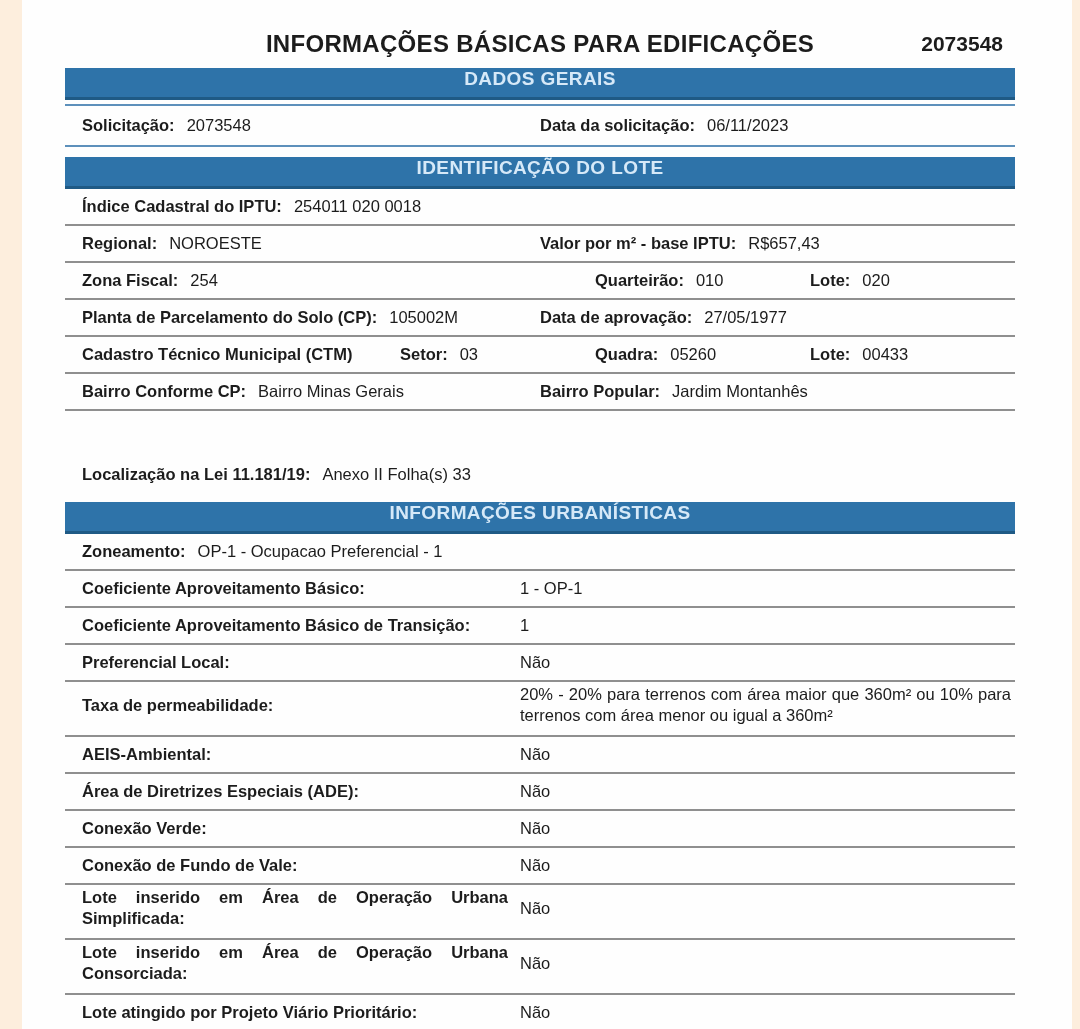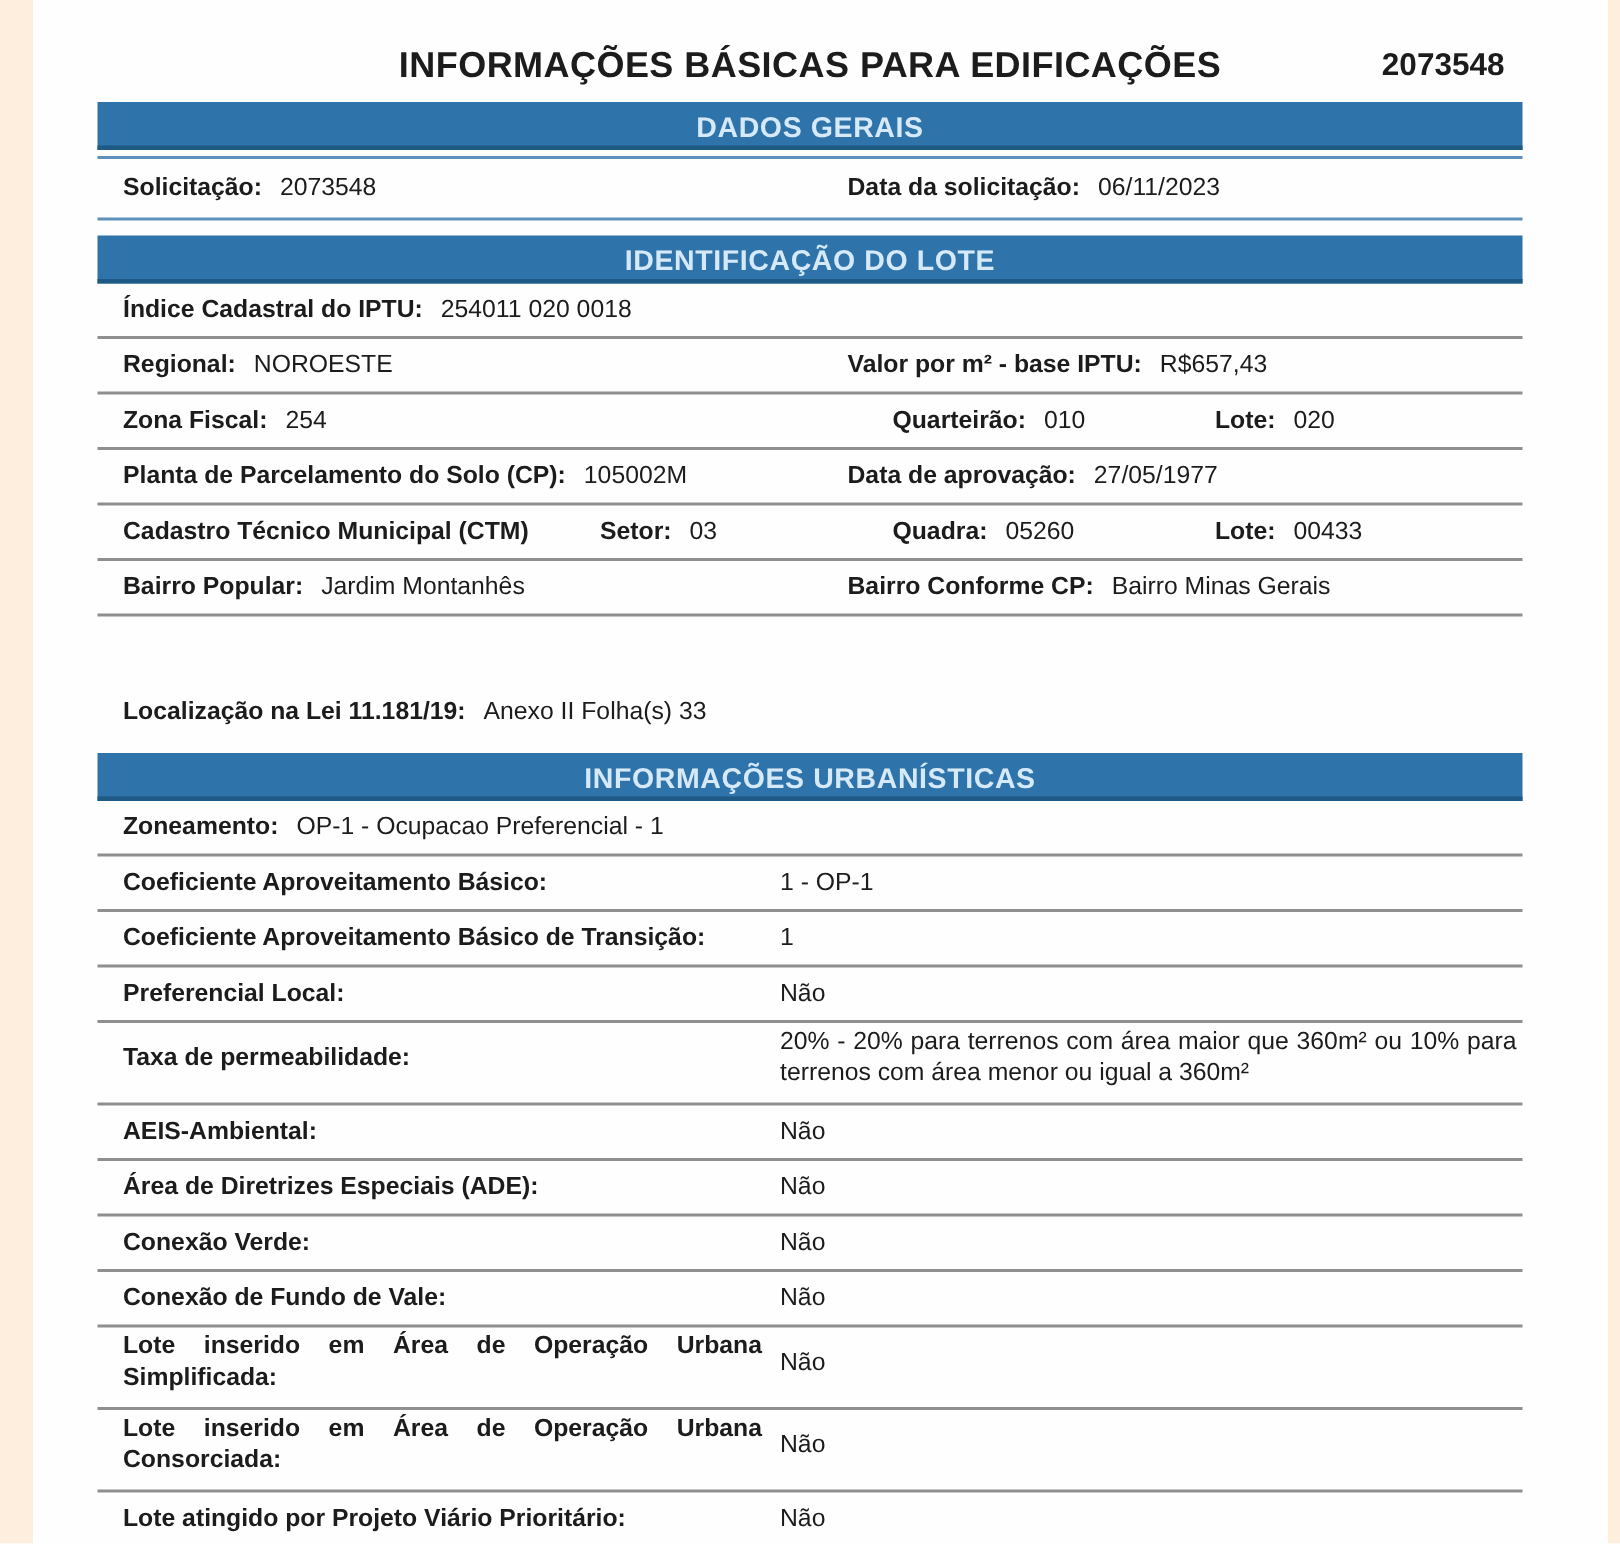--- a/index.html
+++ b/index.html
@@ -29,39 +29,39 @@
     padding-top:8px;height:38px;
   }
   .doc-title{font-size:24px;font-weight:bold;letter-spacing:.3px;}
   .doc-number{
     position:absolute;right:12px;bottom:2px;font-size:21px;font-weight:bold;
   }
 
   .section-bar{
     margin-top:10px;height:29px;background:var(--header-bar);
     border-bottom:3px solid var(--header-bar-border);
-    display:flex;align-items:flex-end;justify-content:center;
+    display:flex;align-items:flex-start;justify-content:center;
   }
   .section-bar span{
     color:var(--header-text);font-size:19px;font-weight:bold;letter-spacing:.4px;
   }
 
   .row{
     display:grid;align-items:center;
     padding:7px 0 7px 17px;
     border-bottom:2px solid var(--row-border);
     font-size:16.5px;line-height:21px;
   }
   .row:last-child,.row.no-border{border-bottom:none;margin-top:46px;}
   .row.blue-border{
     border-top:2px solid var(--blue-row-border);
     border-bottom:2px solid var(--blue-row-border);
     margin-top:4px;padding-top:9px;padding-bottom:9px;
   }
-  .cols-2{grid-template-columns:458px 1fr;gap:25px;}
+  .cols-2{grid-template-columns:458px 1fr;}
   .cols-3a{grid-template-columns:513px 215px 1fr;}   
   .cols-3b{grid-template-columns:318px 195px 215px 1fr;} 
   .cols-urb{grid-template-columns:438px 1fr;}
   .lbl{font-weight:bold;margin-right:12px;}
   .val{font-weight:normal;}
   .lbl-justify{display:block;text-align:justify;padding-right:12px;margin-right:0;}
   .val-justify{display:block;text-align:justify;padding-right:4px;}
   .taller{padding-top:2px;padding-bottom:9px;}
 </style>
 </head>
@@ -139,24 +139,24 @@
     <div>
       <span class="lbl">Quadra:</span><span class="val">05260</span>
     </div>
     <div>
       <span class="lbl">Lote:</span><span class="val">00433</span>
     </div>
   </div>
 
   <div class="row cols-2">
     <div>
+      <span class="lbl">Bairro Conforme CP:</span><span class="val">Bairro Minas Gerais</span>
+    </div>
+    <div>
       <span class="lbl">Bairro Popular:</span><span class="val">Jardim Montanhês</span>
-    </div>
-    <div>
-      <span class="lbl">Bairro Conforme CP:</span><span class="val">Bairro Minas Gerais</span>
     </div>
   </div>
 
   <div class="row no-border">
     <div>
       <span class="lbl">Localização na Lei 11.181/19:</span><span class="val">Anexo II Folha(s) 33</span>
     </div>
   </div>
 
   <div class="section-bar">

